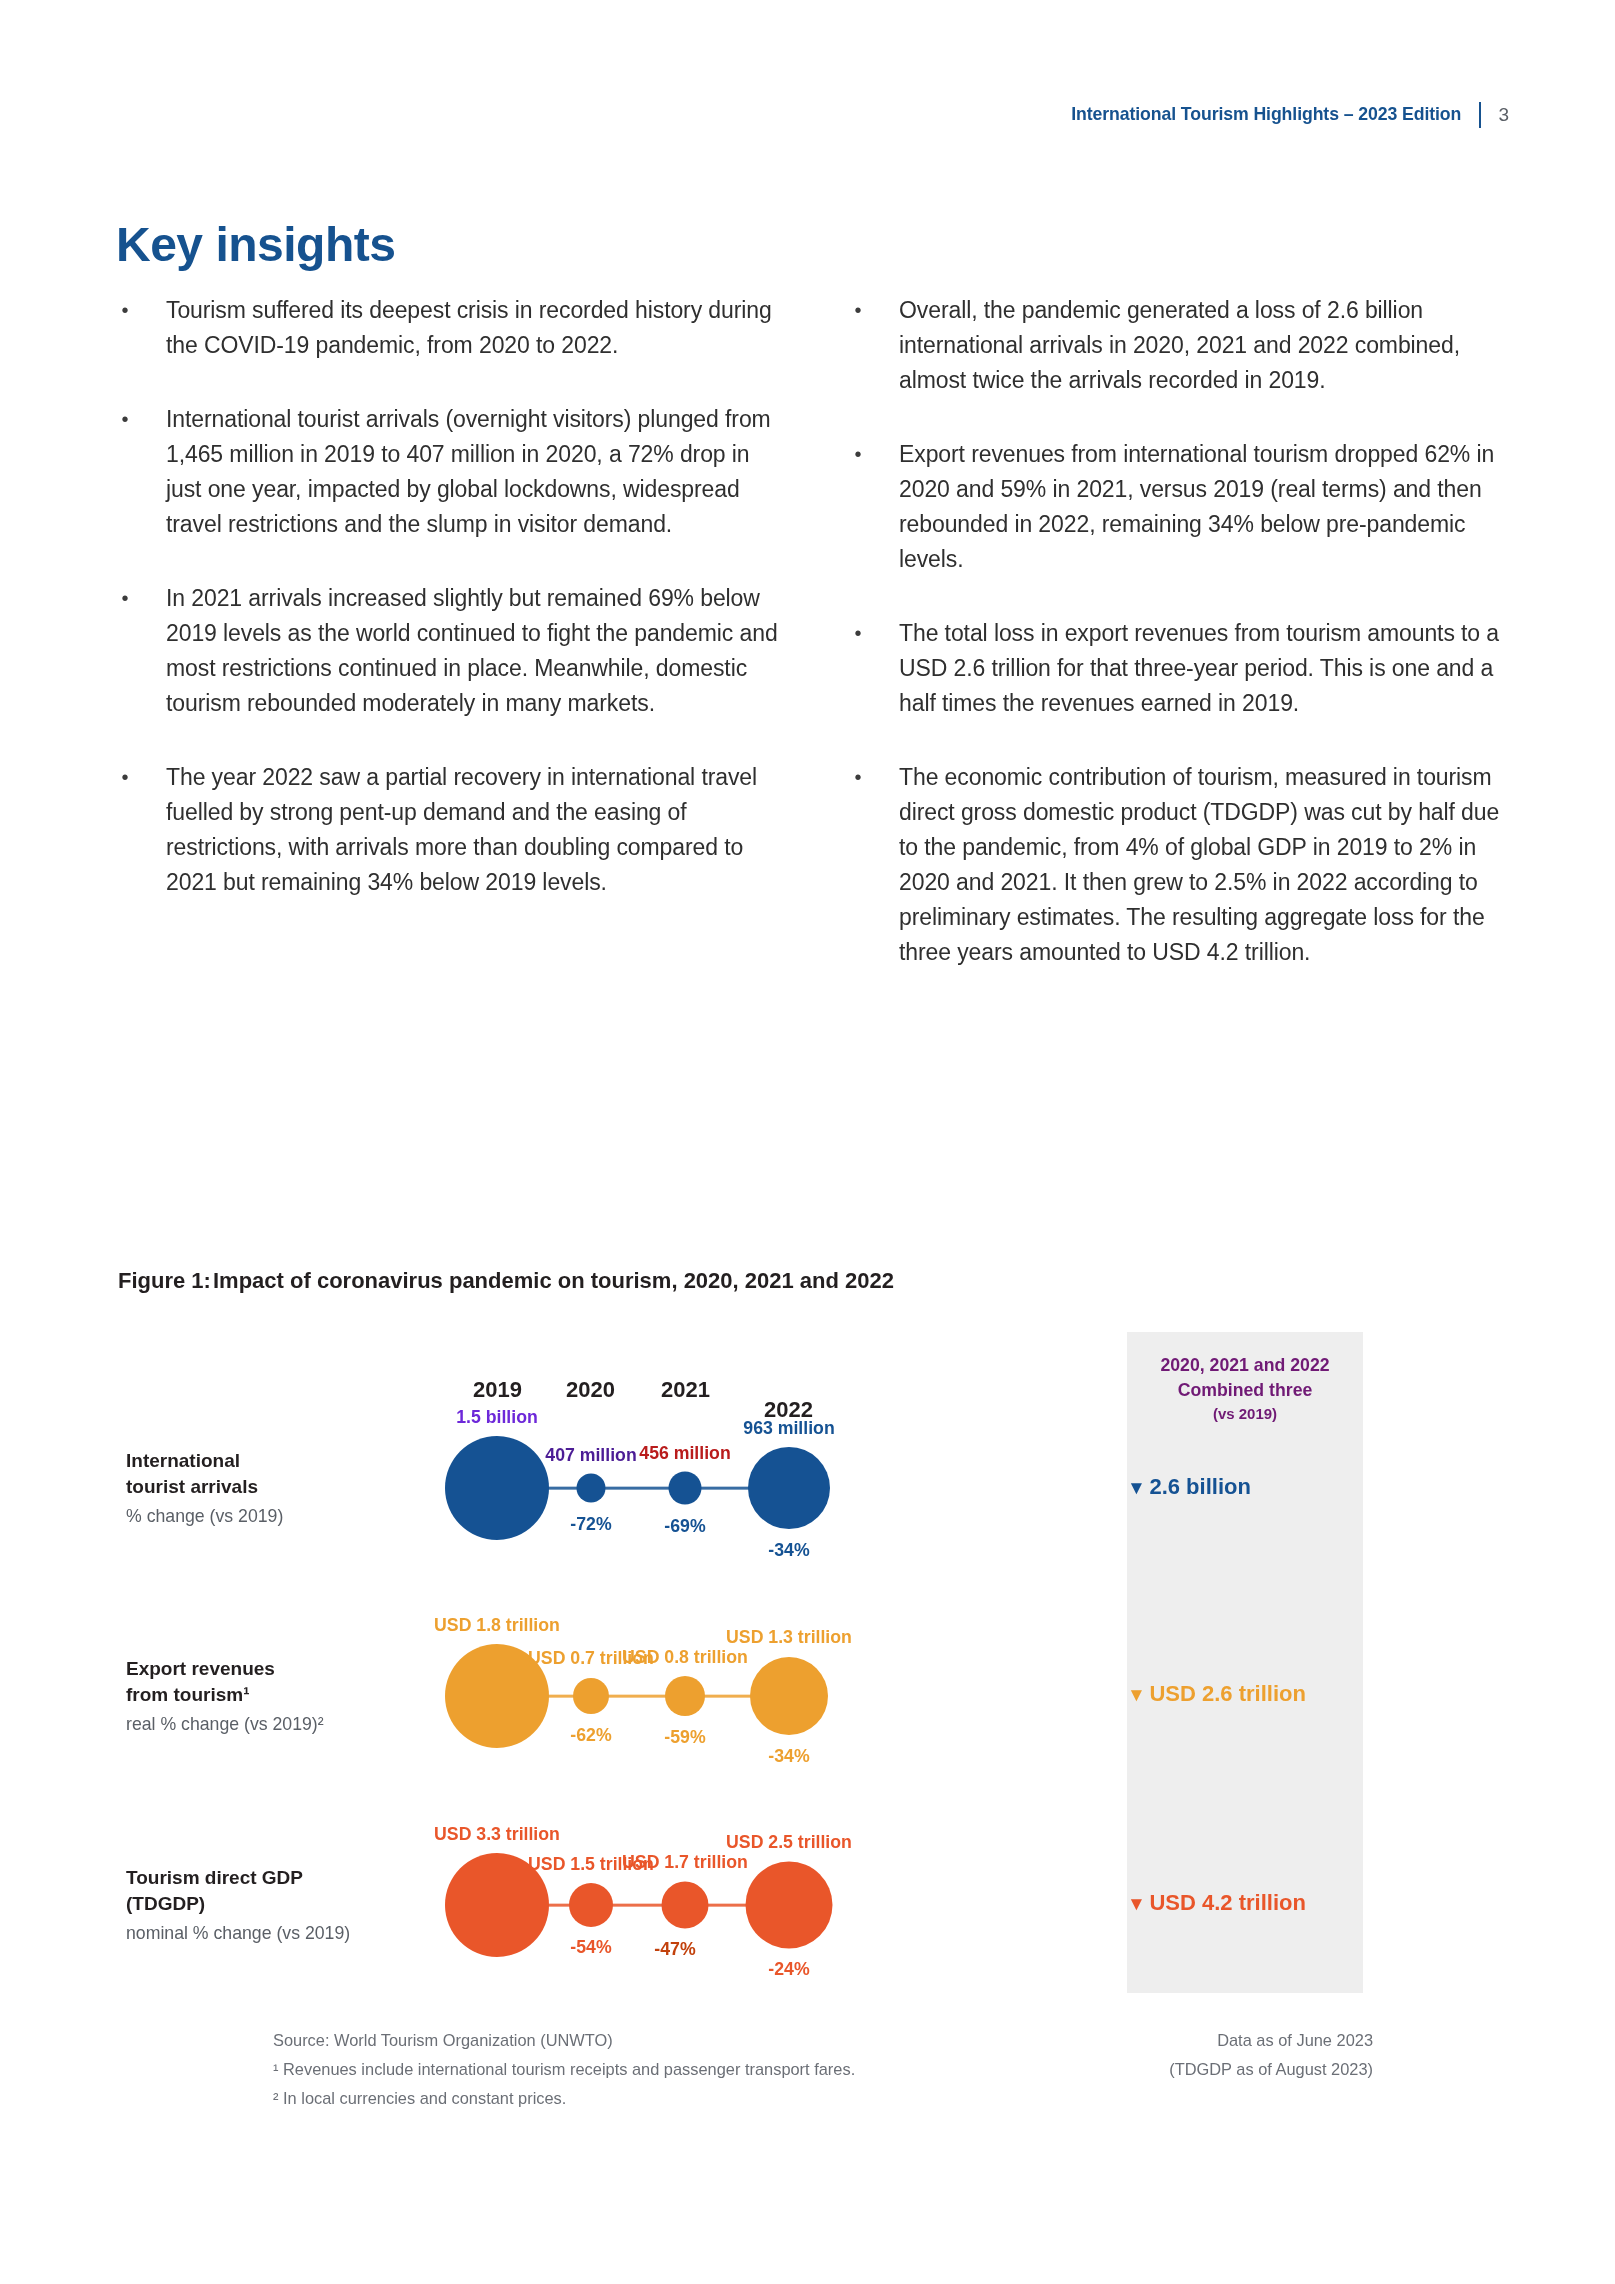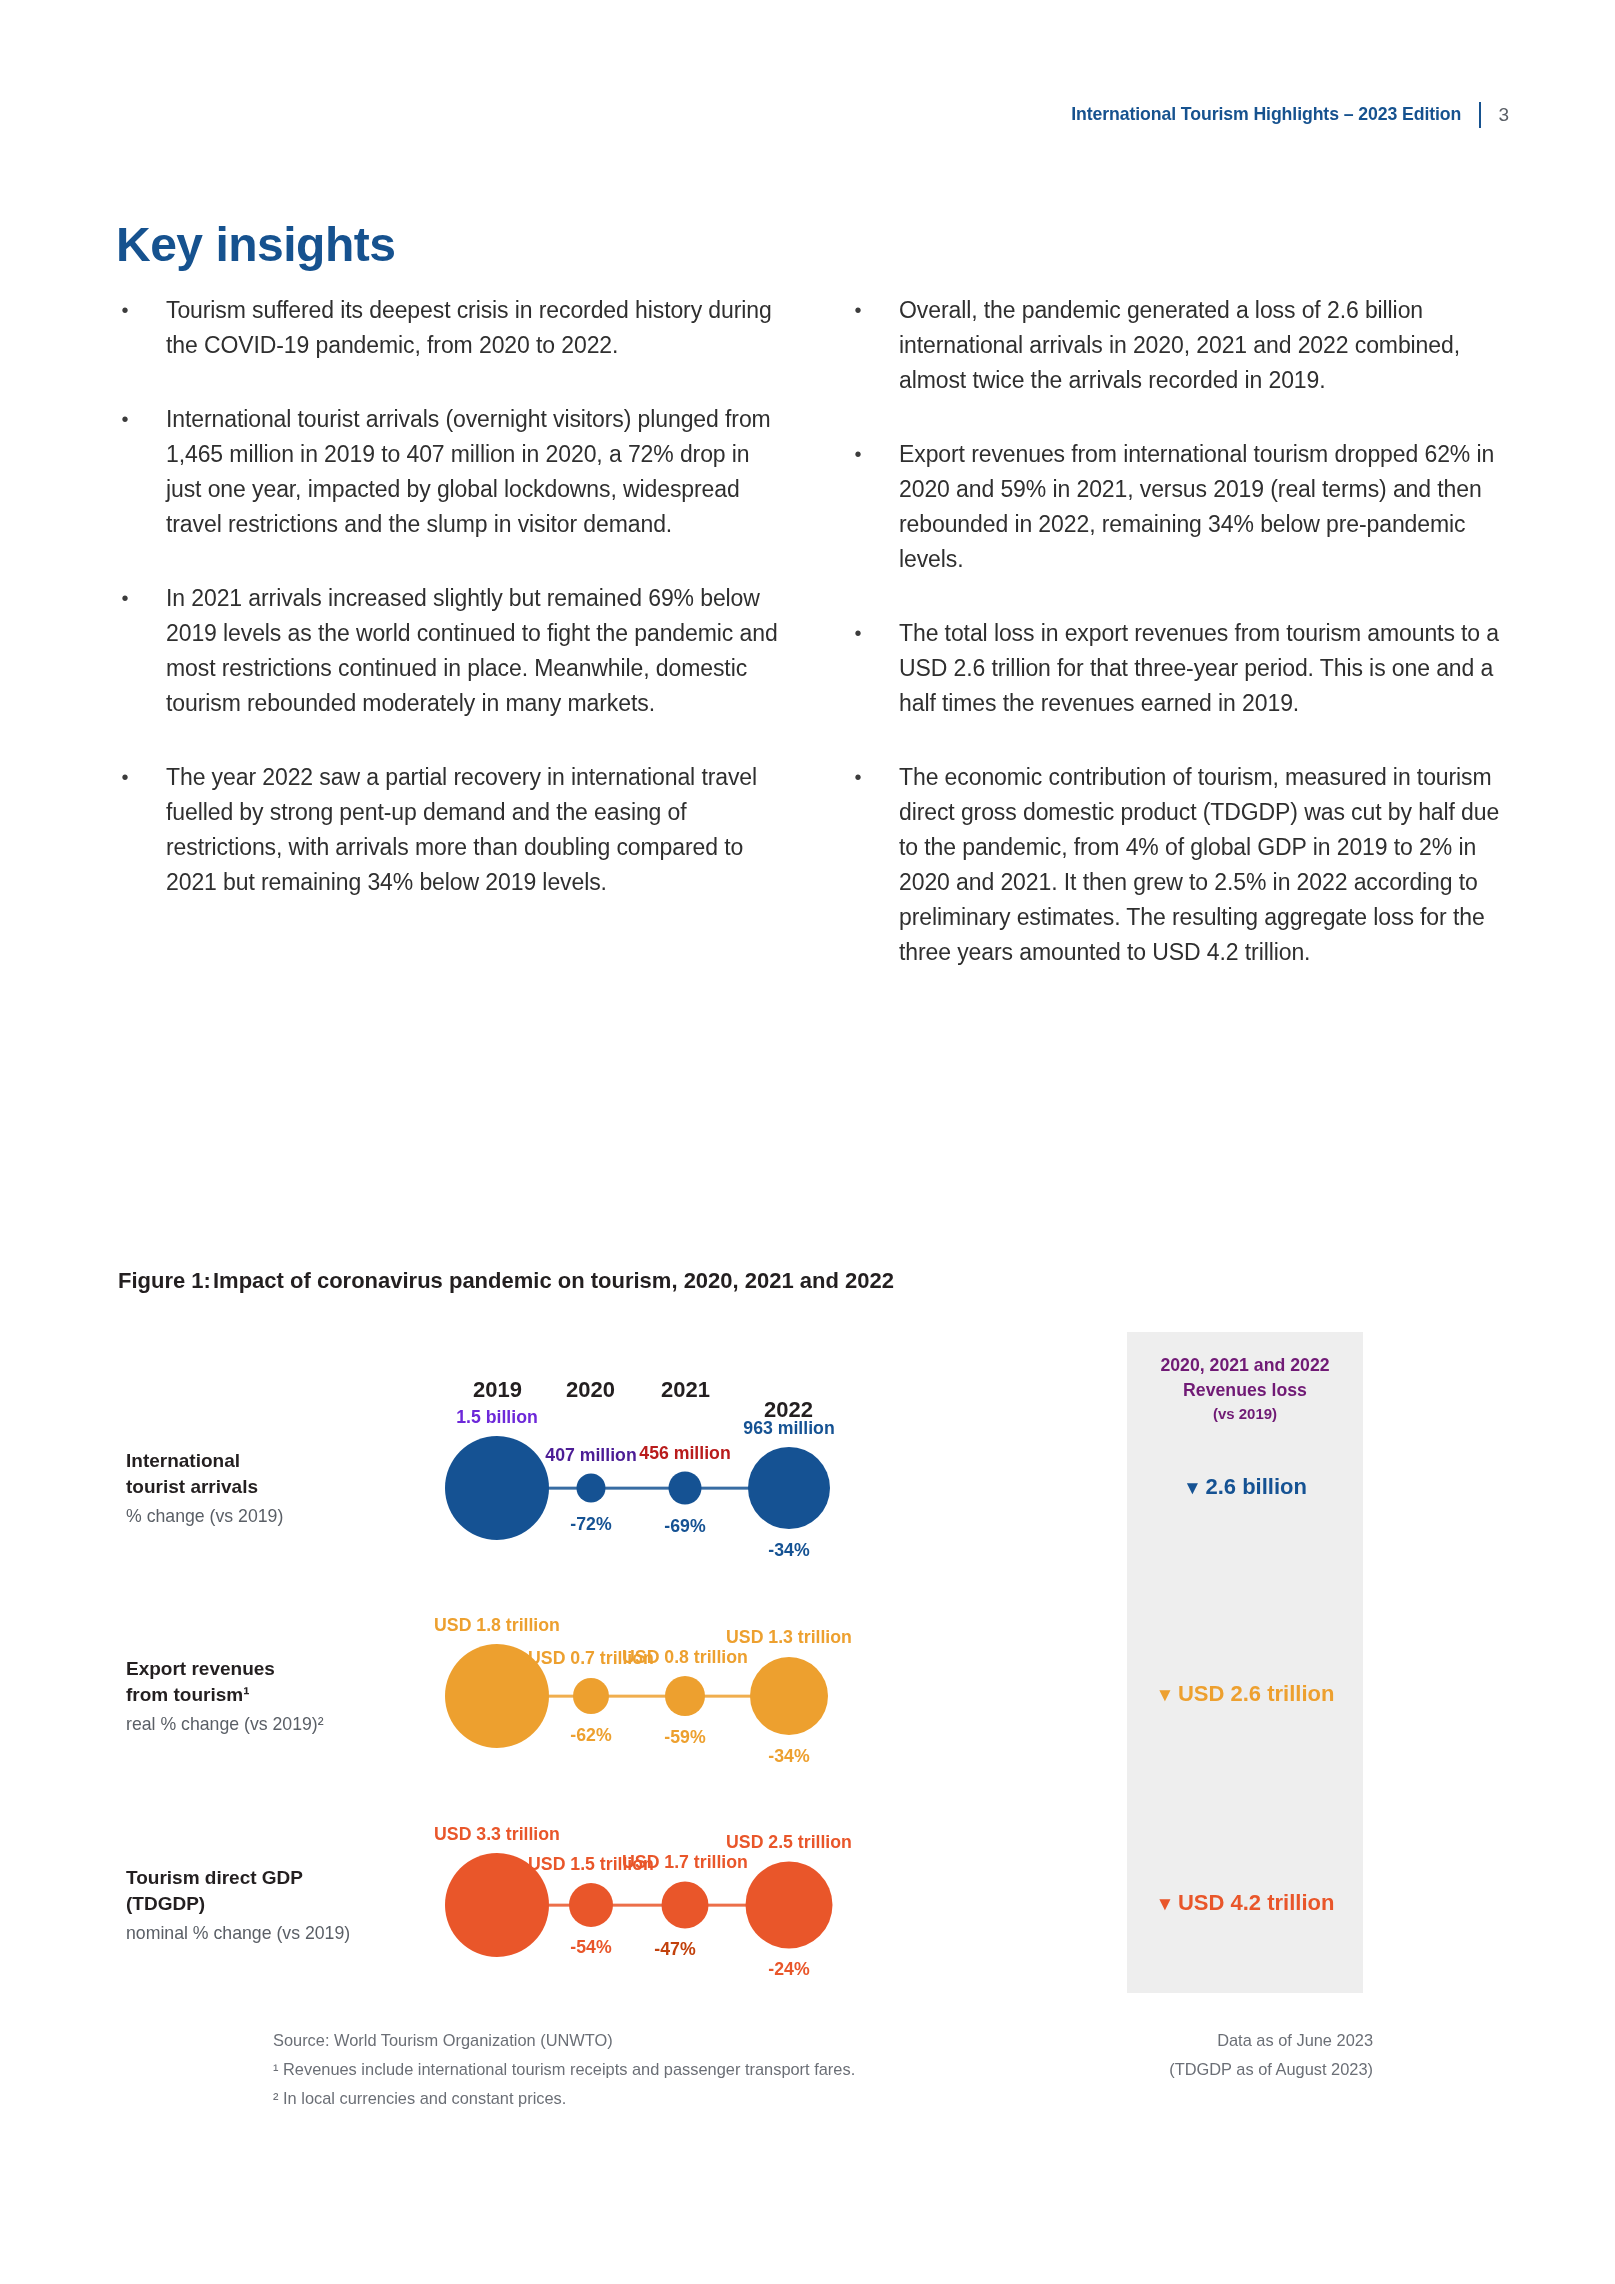--- a/index.html
+++ b/index.html
@@ -196,21 +196,21 @@
     position: absolute;
     font-size: 17.7px;
     font-weight: bold;
     white-space: nowrap;
     transform: translateX(-50%);
   }
   .combined-value {
     position: absolute;
     left: 1009px;
     width: 236px;
-    text-align: center;
+    text-align: left;
     font-size: 22px;
     font-weight: bold;
     white-space: nowrap;
   }
   .combined-value .tri { font-size: 19px; margin-right: 3.6px; }
 
   
   .notes {
     position: absolute;
     left: 273px;
@@ -277,21 +277,21 @@
 
 <div class="figure-caption">
   <span class="fig-label">Figure 1:</span>
   <span>Impact of coronavirus pandemic on tourism, 2020, 2021 and 2022</span>
 </div>
 
 <div class="figure">
   <div class="combined-panel"></div>
   <div class="combined-head">
     <div>2020, 2021 and 2022</div>
-    <div>Revenues loss</div>
+    <div>Combined three</div>
     <div class="sub">(vs 2019)</div>
   </div>
   <div id="chart-layer">
       <div class="year-head" style="left: 325px;">2019</div>
       <div class="year-head" style="left: 418px;">2020</div>
       <div class="year-head" style="left: 513px;">2021</div>
       <div class="year-head" style="left: 616px; margin-top: 20px;">2022</div>
       <div class="connector" style="left: 379px; width: 292px; top: 156px; background: rgb(21, 82, 147); opacity: 0.85;"></div>
       <div class="row-label" style="right: 1092px; top: 116px;">
         <span class="title">International</span>

